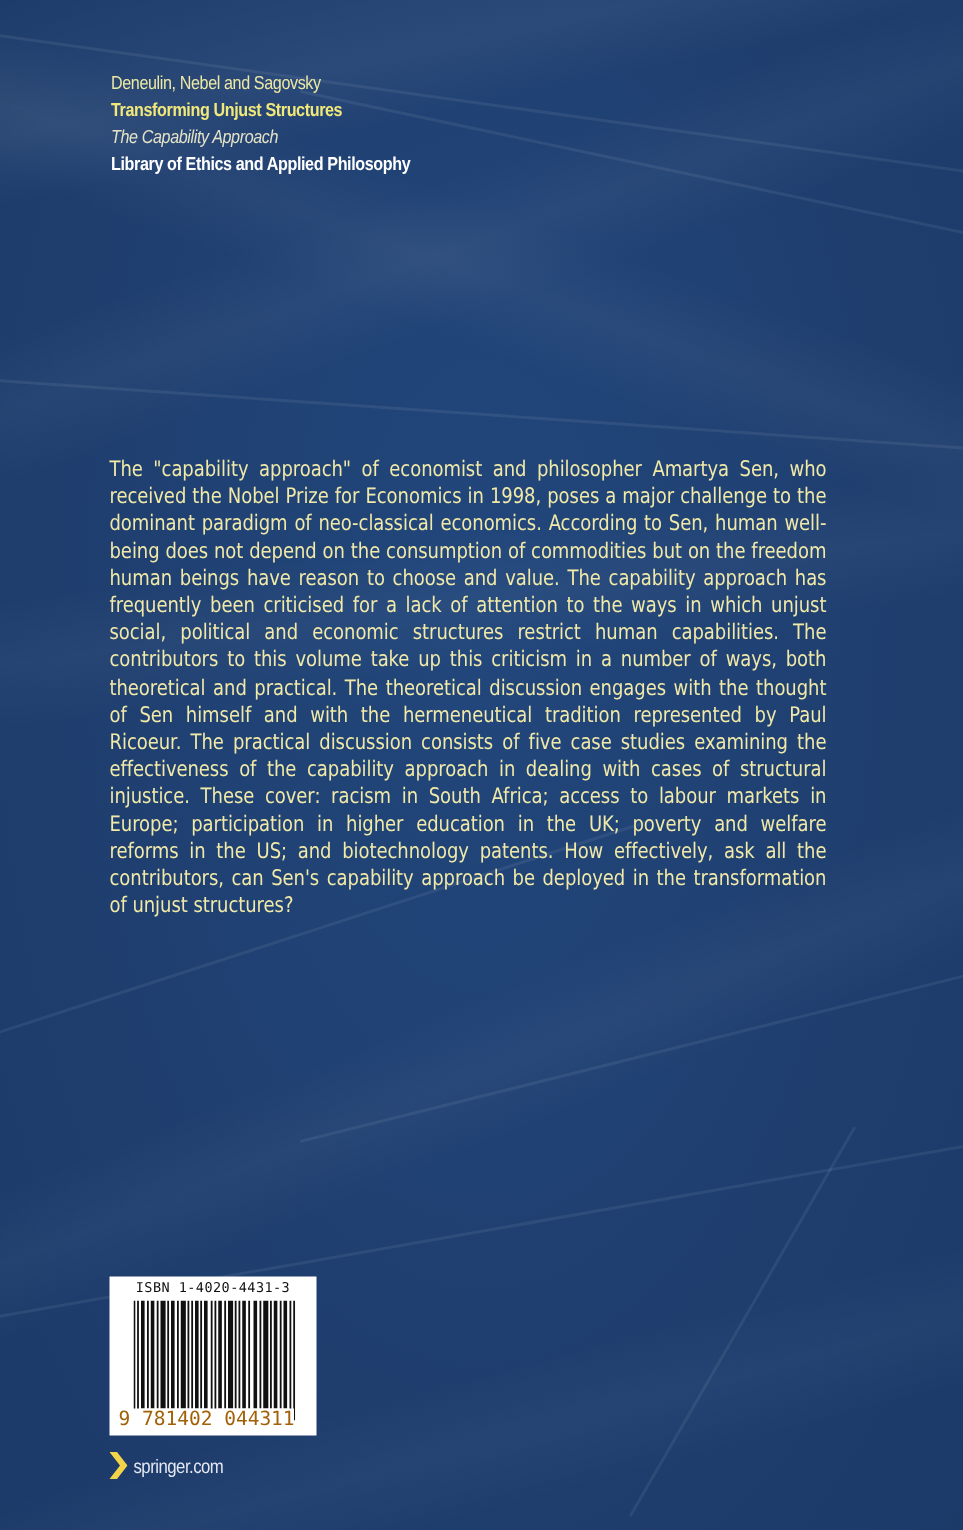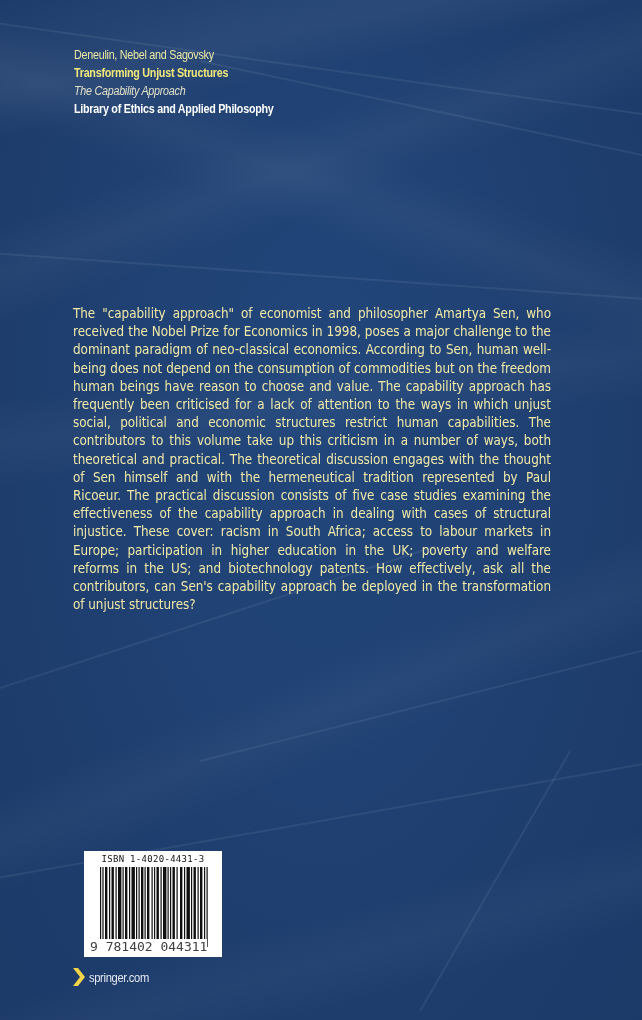--- a/index.html
+++ b/index.html
@@ -42,36 +42,35 @@
       font-family: "DejaVu Sans", sans-serif;
       font-size: 14.3px; line-height: 18.2px;
       text-align: justify;
       transform: scaleX(0.84); transform-origin: left top;
       letter-spacing: -0.05px;
     }
 
     .barcode-box {
       position: absolute; left: 73px; top: 851px; width: 138px; height: 106px;
       background: #ffffff;
-      margin-left: 11px;
     }
     .isbn-text {
       position: absolute; left: 0; top: 3px; width: 138px;
       text-align: center;
       font-family: "DejaVu Sans Mono", monospace;
       font-size: 9px; color: #111; letter-spacing: 0.3px;
     }
     .bars {
       position: absolute; left: 16px; top: 16px; width: 108px; height: 80px;
     }
     .bars svg { display: block; }
     .ean-text {
       position: absolute; left: 6px; top: 89px; width: 130px;
       font-family: "DejaVu Sans Mono", monospace;
-      font-size: 13px; color: #404040; line-height: 14px;
+      font-size: 13px; color: #a16207; line-height: 14px;
       background: transparent;
     }
     .ean-text span { background: #fff; }
     .springer {
       position: absolute; left: 73px; top: 967px; height: 20px;
       display: flex; align-items: center; justify-content: flex-end;
     }
     .springer-chevron { width: 12px; height: 18px; margin-right: 4px; }
     .springer-label {
       color: #e4e8f2; font-size: 13px; letter-spacing: -0.4px;

